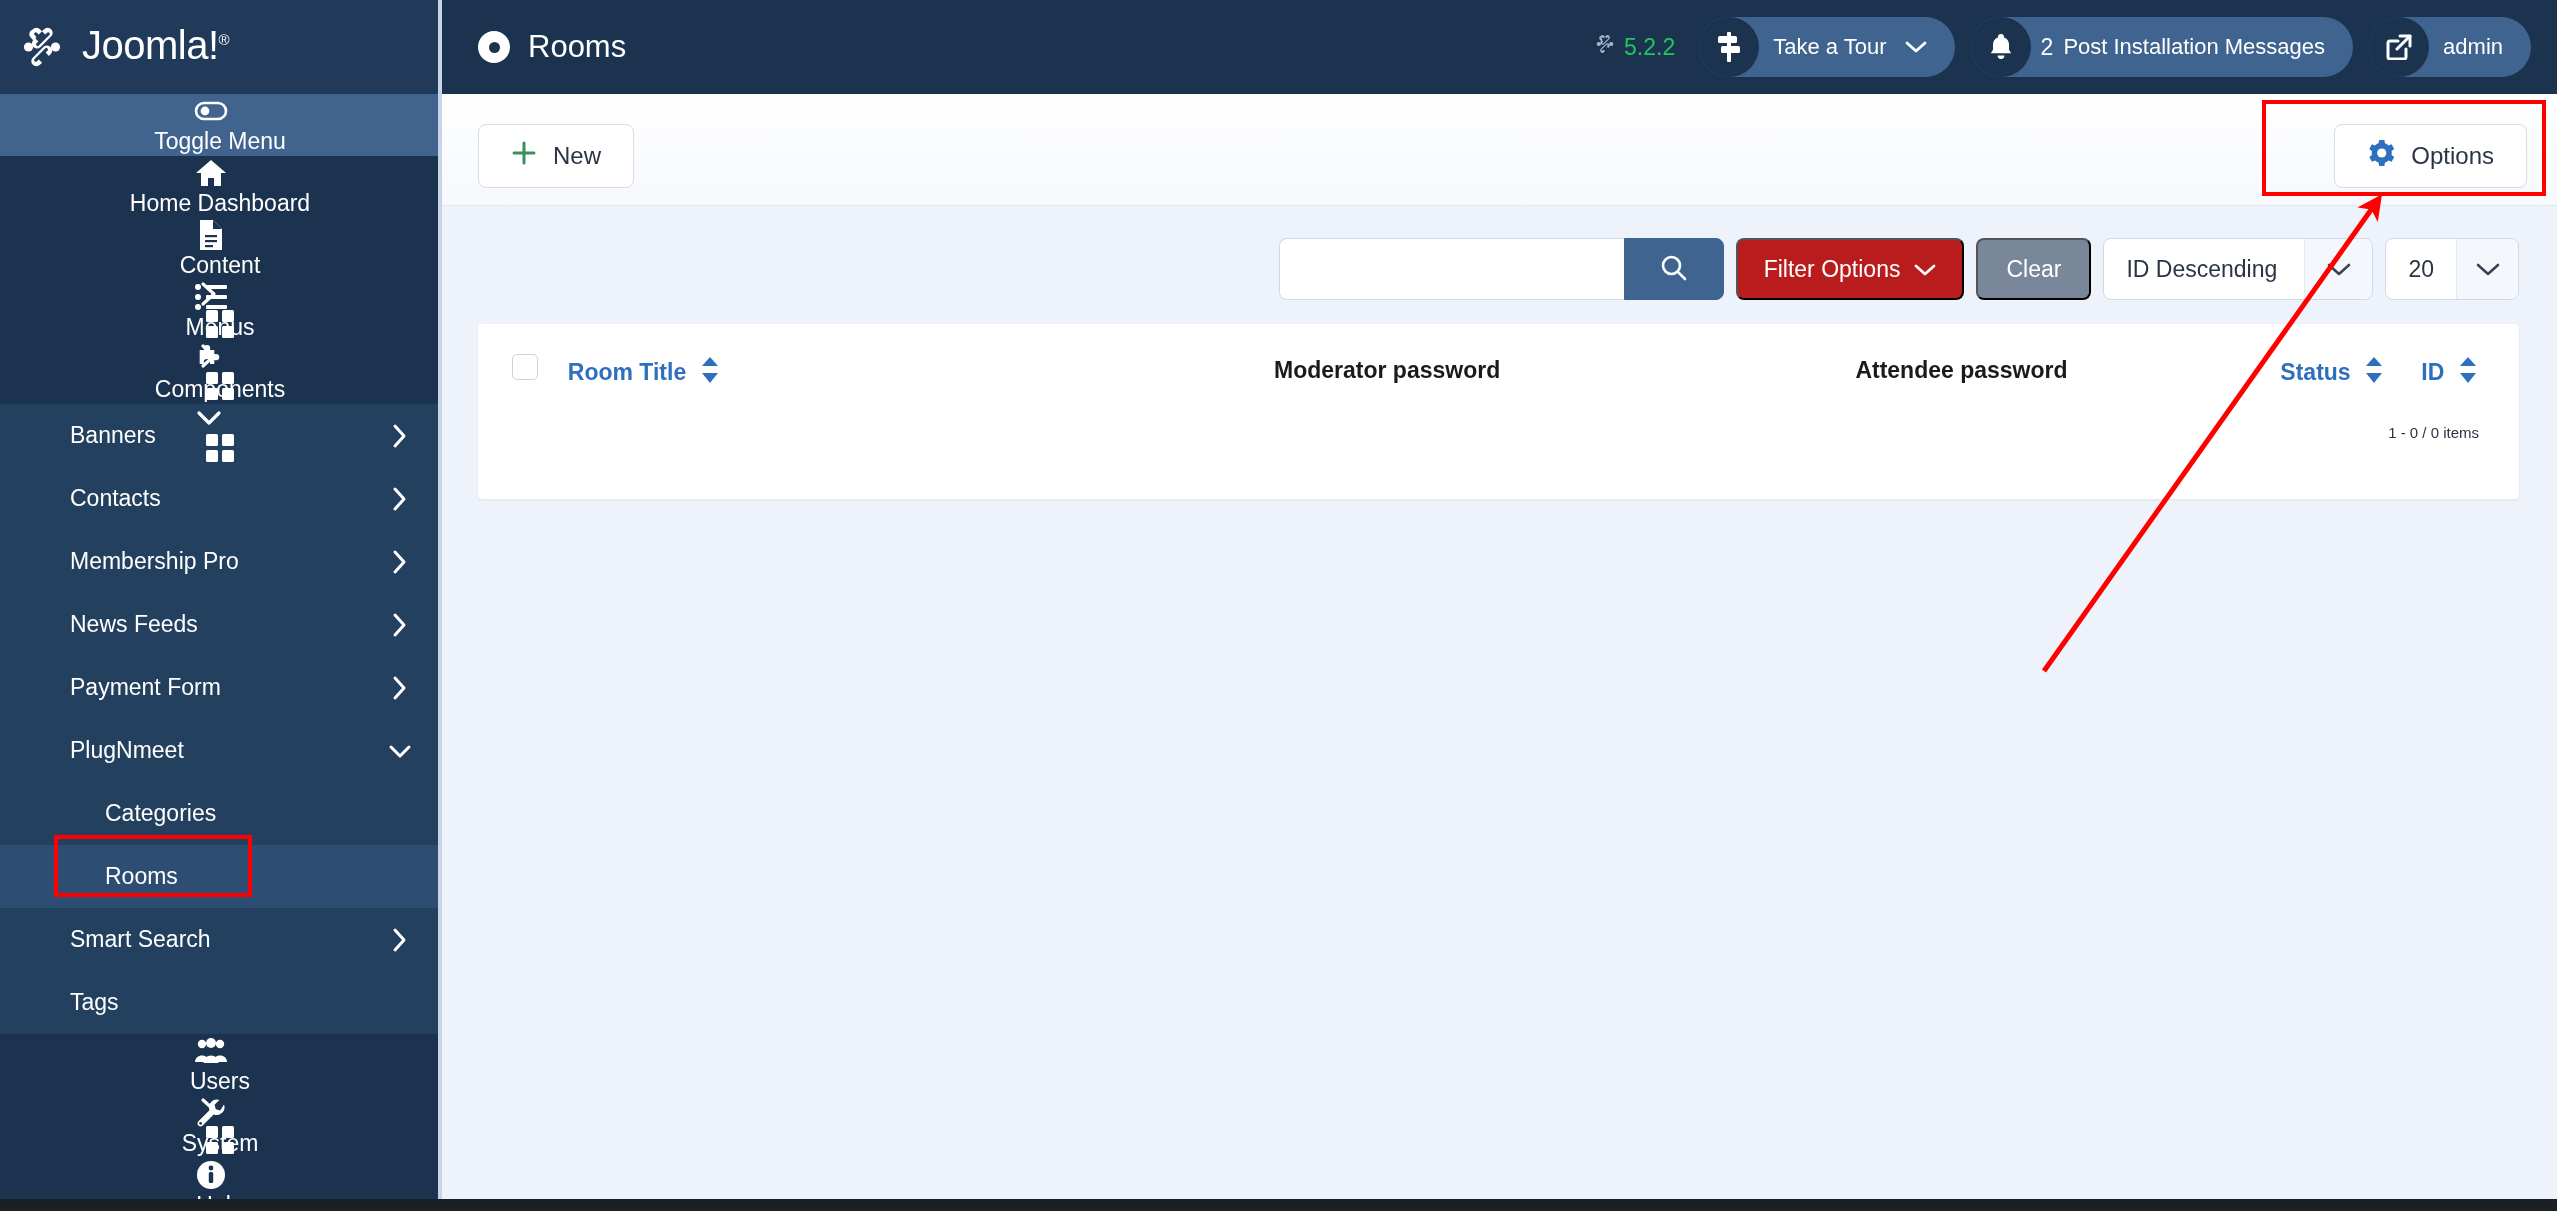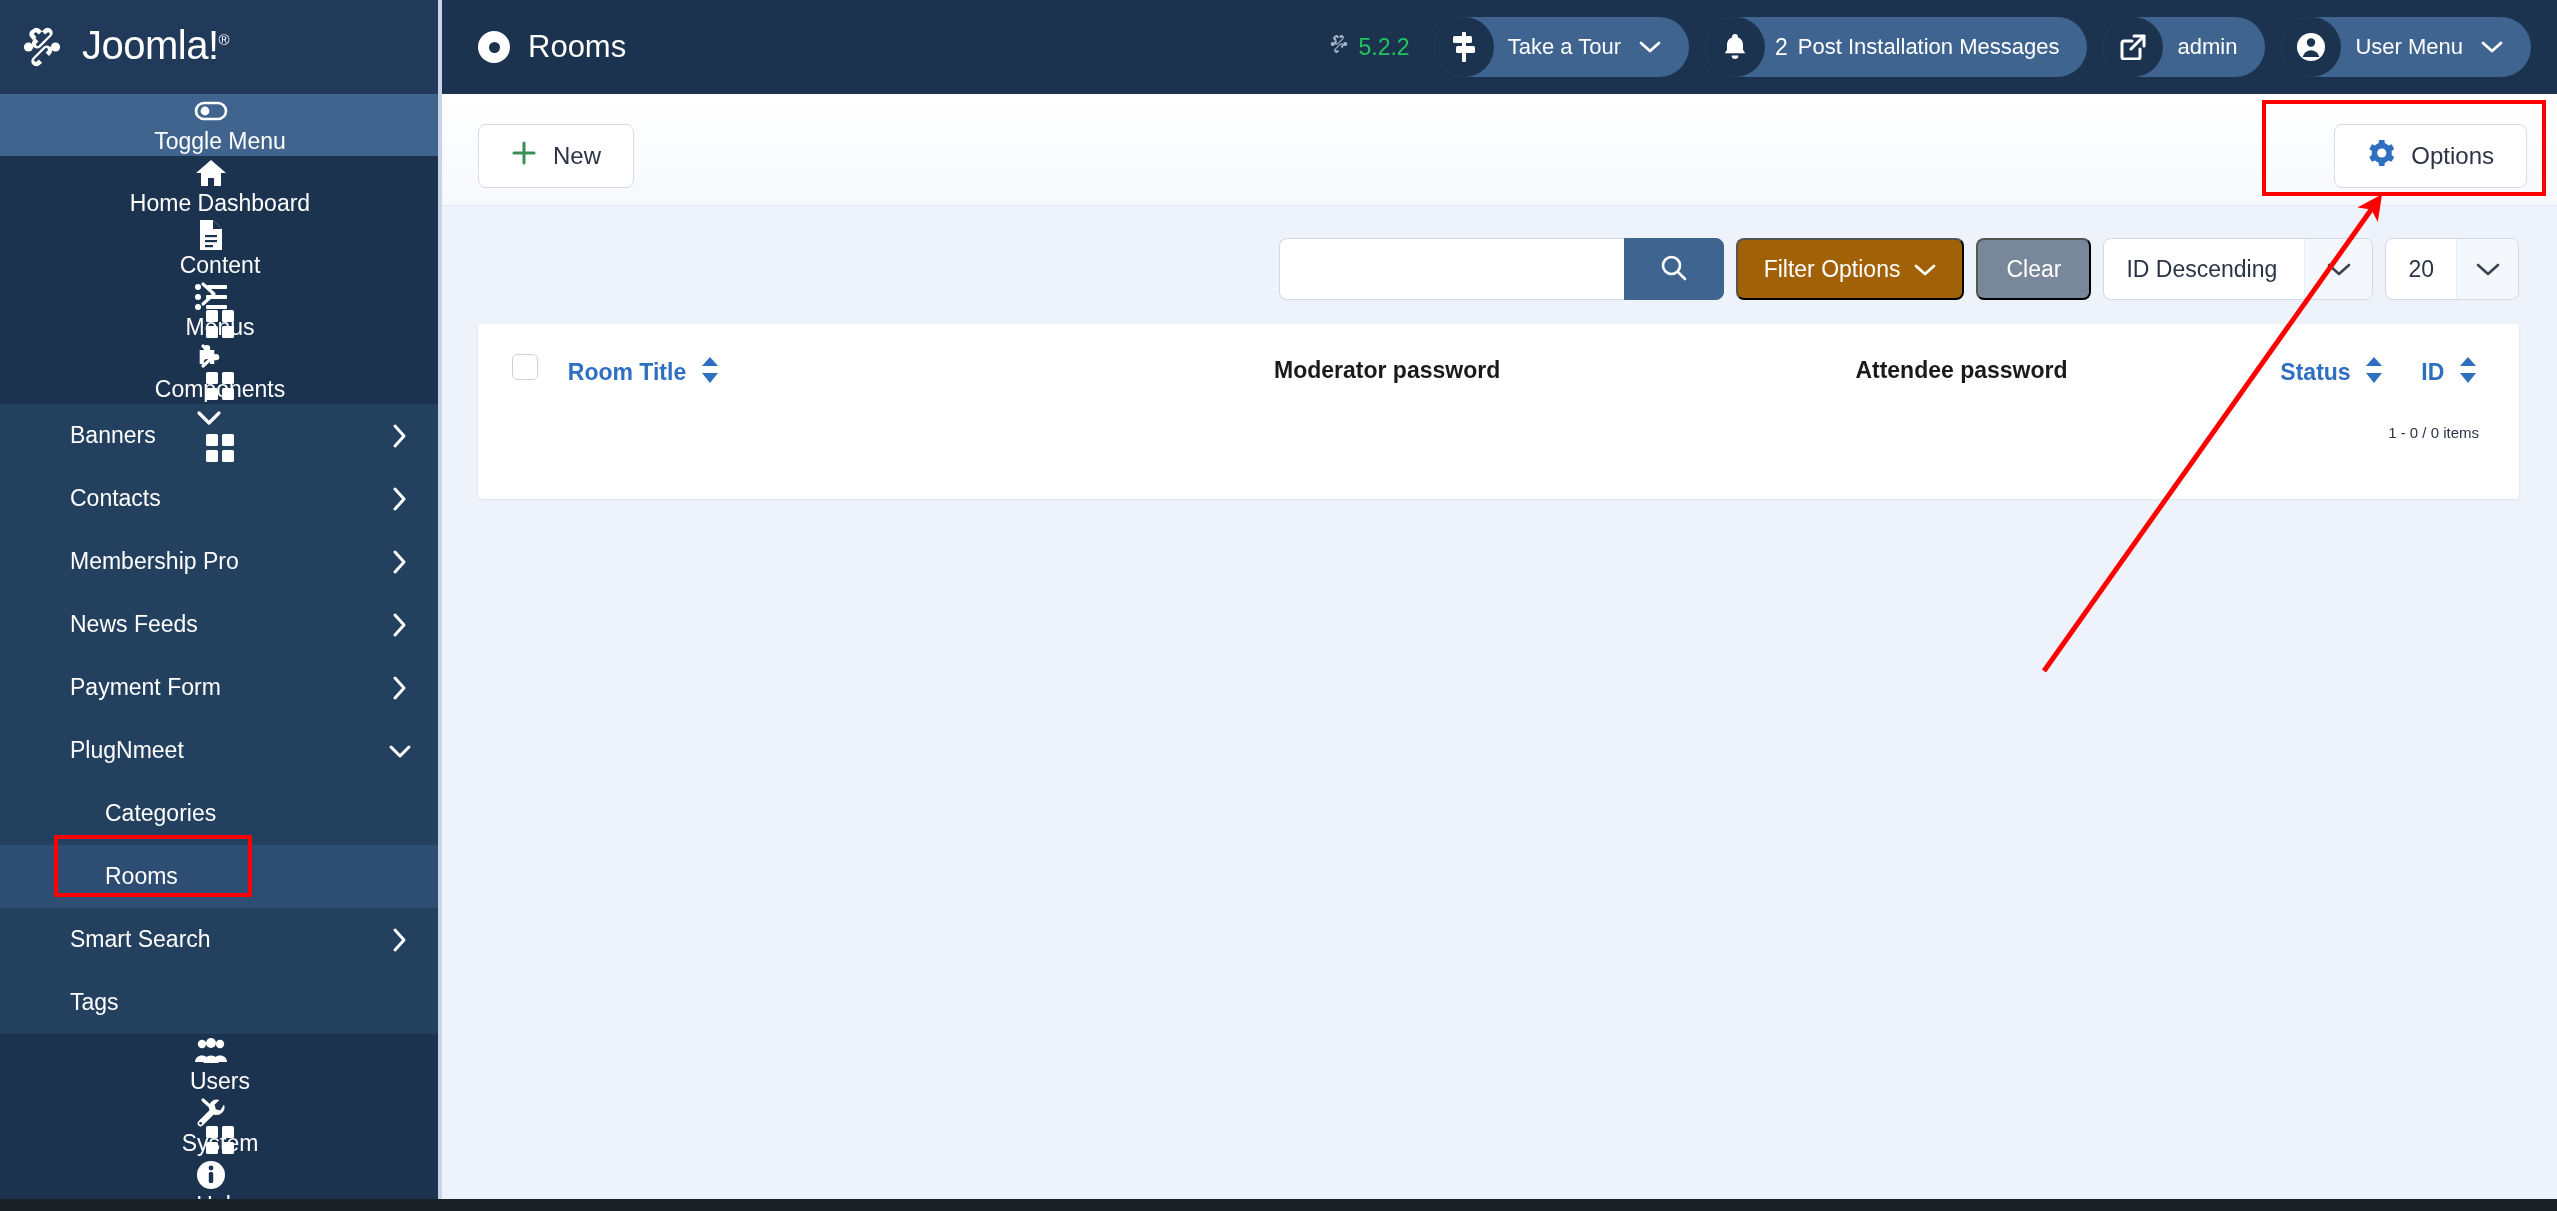--- a/index.html
+++ b/index.html
@@ -203,21 +203,21 @@
   }
   .search-btn {
     width: 100px; height: 62px;
     background: #3f6490;
     border: 1px solid #3f6490;
     border-radius: 0 8px 8px 0;
     display: flex; align-items: center; justify-content: center;
     cursor: pointer;
   }
   .filter-btn {
-    height: 62px; background: #a16207; color: #fff;
+    height: 62px; background: #b91c1c; color: #fff;
     border-radius: 8px; display: flex; align-items: center;
     gap: 14px; padding: 0 26px; font-size: 23px; cursor: pointer;
     white-space: nowrap;
   }
   .clear-btn {
     height: 62px; background: #78879a; color: #fff;
     border-radius: 8px; display: flex; align-items: center;
     padding: 0 28px; font-size: 23px; cursor: pointer;
   }
   .select-wrap {
@@ -578,35 +578,20 @@
           <span class="pill-badge">
             <svg width="26" height="26" viewBox="0 0 26 26" fill="none" stroke="#fff" stroke-width="3" stroke-linecap="round" stroke-linejoin="round">
                 <path d="M14 2h10v10"></path>
                 <path d="M24 2 11 15"></path>
                 <path d="M20 15v8a2 2 0 0 1-2 2H4a2 2 0 0 1-2-2V9a2 2 0 0 1 2-2h8"></path>
               </svg>
           </span>
           <span class="pill-txt">admin</span>
         </div>
 
-        <div class="pill">
-          <span class="pill-badge">
-            <svg width="30" height="30" viewBox="0 0 30 30">
-                <circle cx="15" cy="15" r="14" fill="#fff"></circle>
-                <circle cx="15" cy="10.5" r="4.2" fill="#1c3350"></circle>
-                <path d="M6.6 25a8.6 8.6 0 0 1 16.8 0z" fill="#1c3350"></path>
-              </svg>
-          </span>
-          <span class="pill-txt">User Menu</span>
-          <span class="pill-chev">
-            <svg width="22" height="14" viewBox="0 0 22 14" fill="none" stroke="#fff" stroke-width="2.8" stroke-linecap="round" stroke-linejoin="round">
-                <polyline points="2,3 11,11 20,3"></polyline>
-              </svg>
-          </span>
-        </div>
       </div>
     </header>
 
     <div class="toolbar">
       <button class="btn-light">
         <span>
           <svg width="26" height="26" viewBox="0 0 26 26" fill="none" stroke="#3a8f5b" stroke-width="3" stroke-linecap="round">
               <line x1="13" y1="3" x2="13" y2="23"></line>
               <line x1="3" y1="13" x2="23" y2="13"></line>
             </svg>

